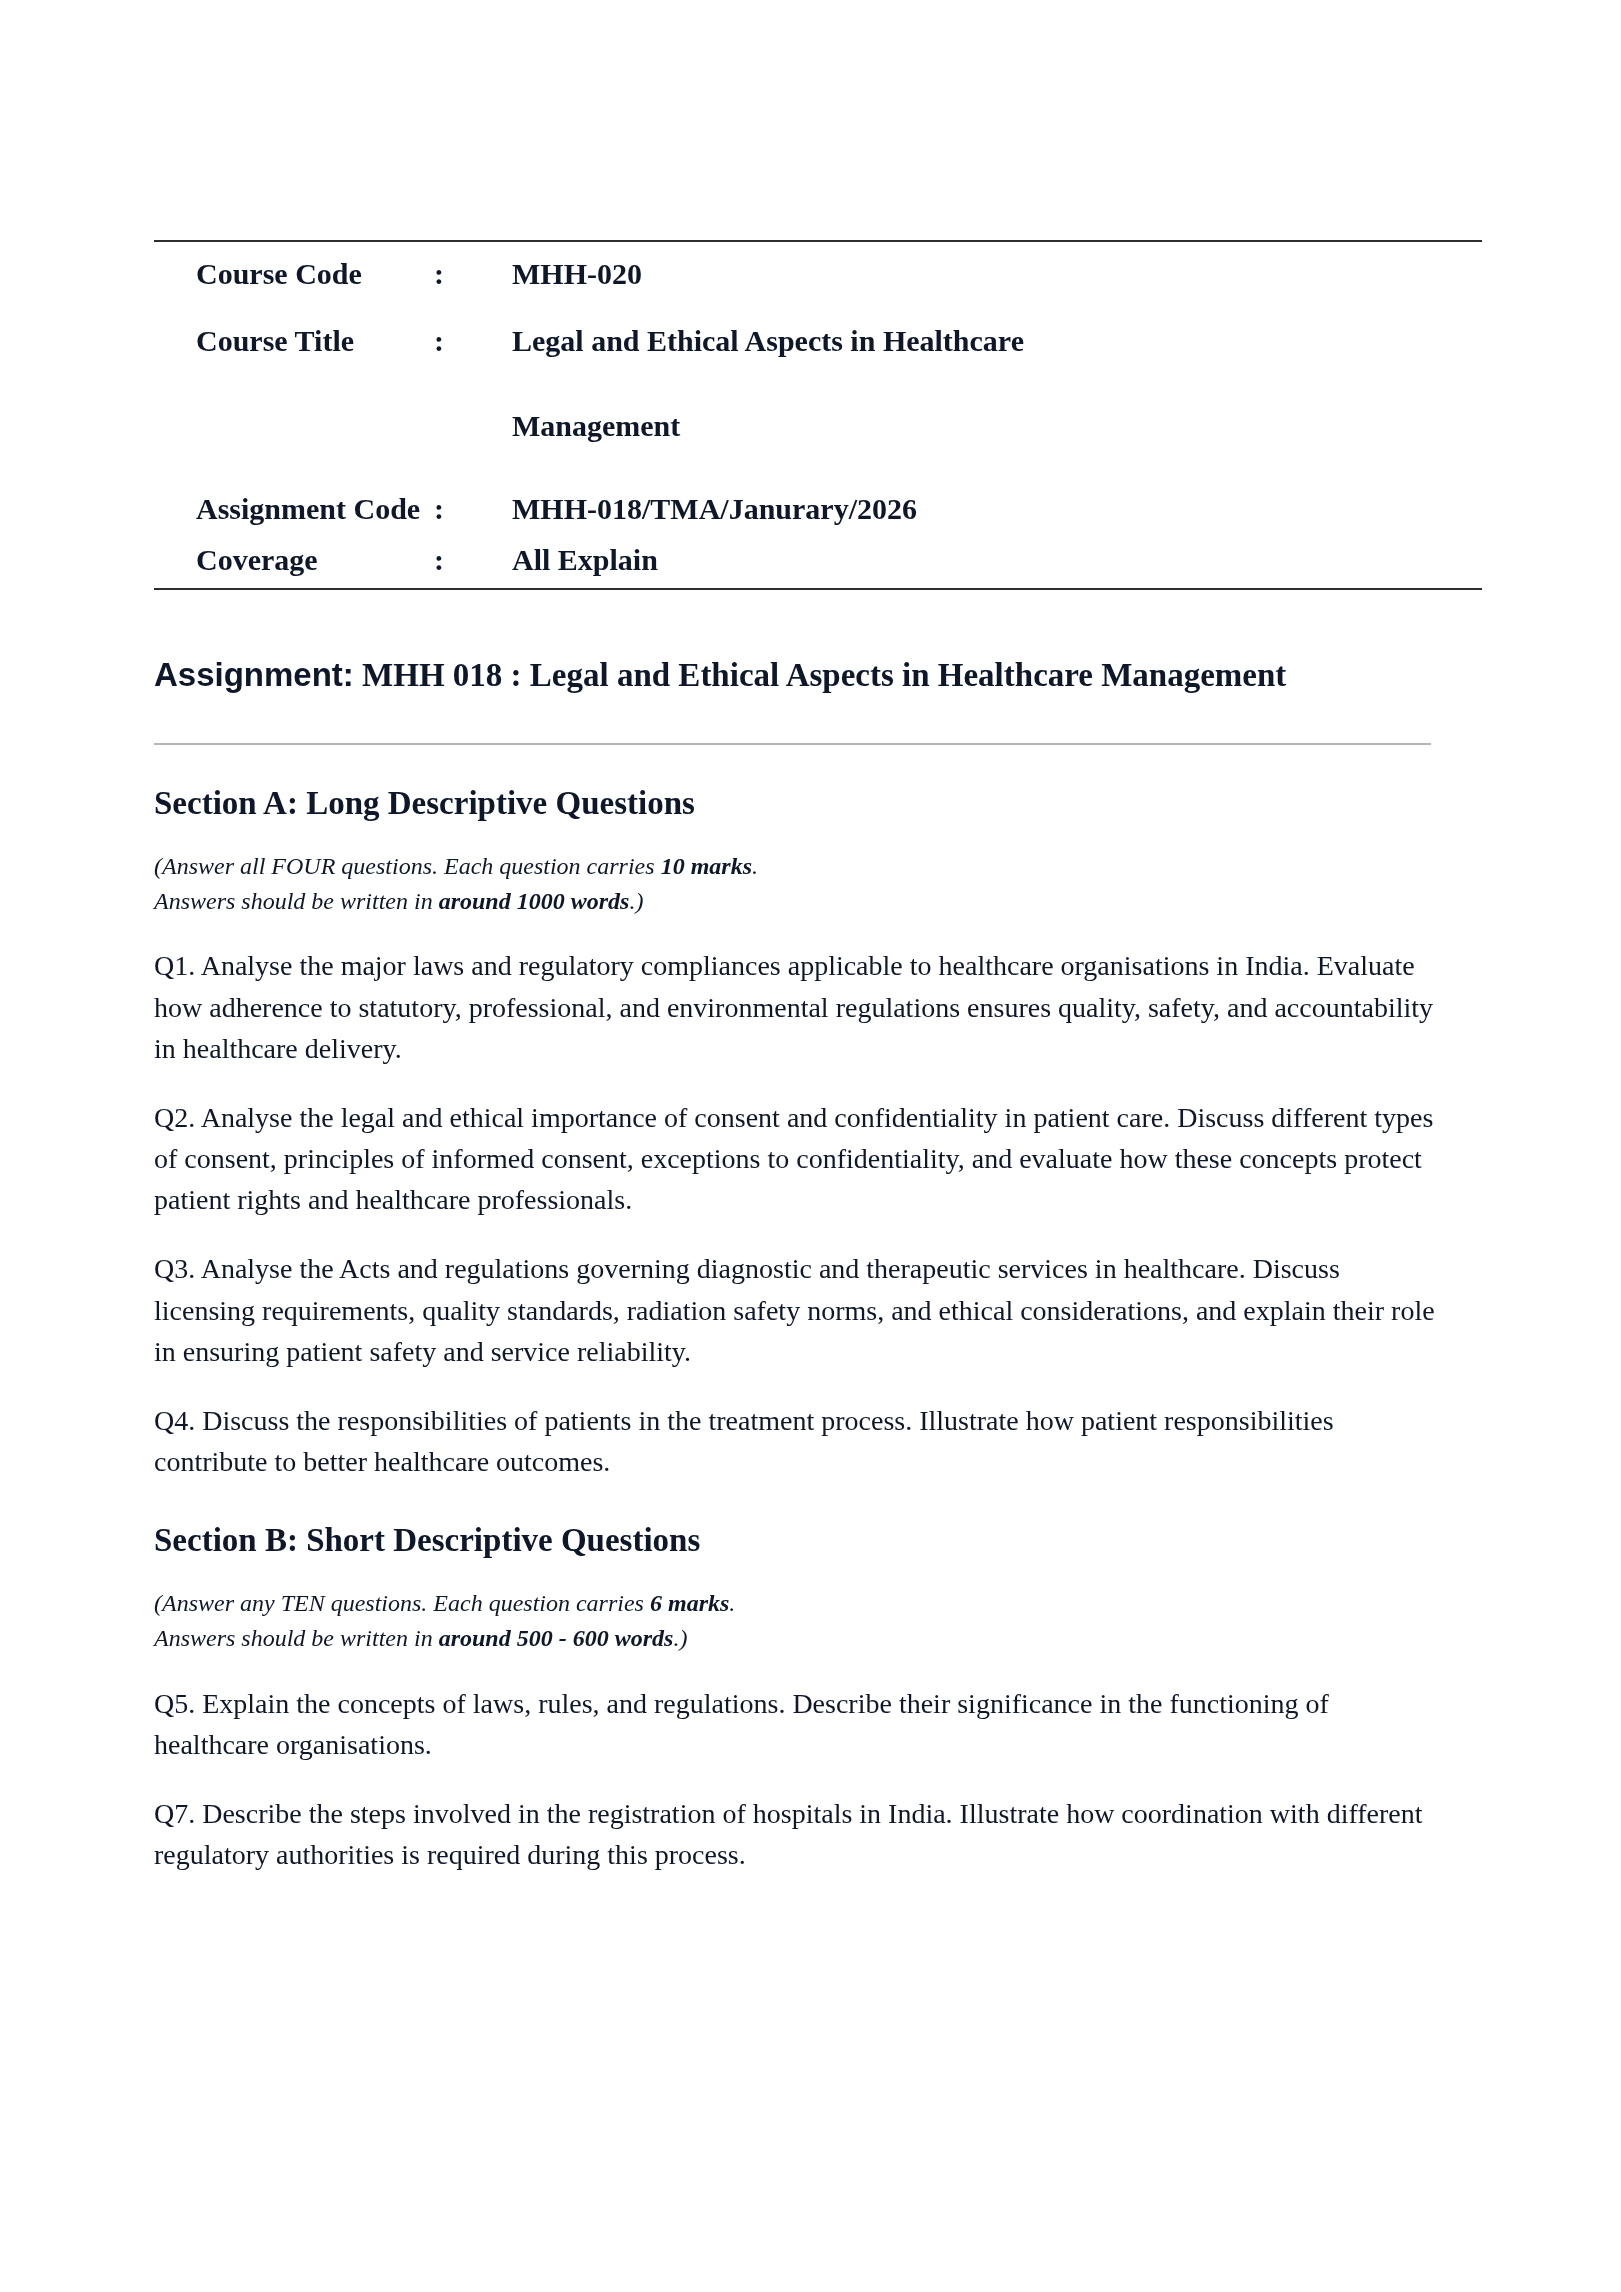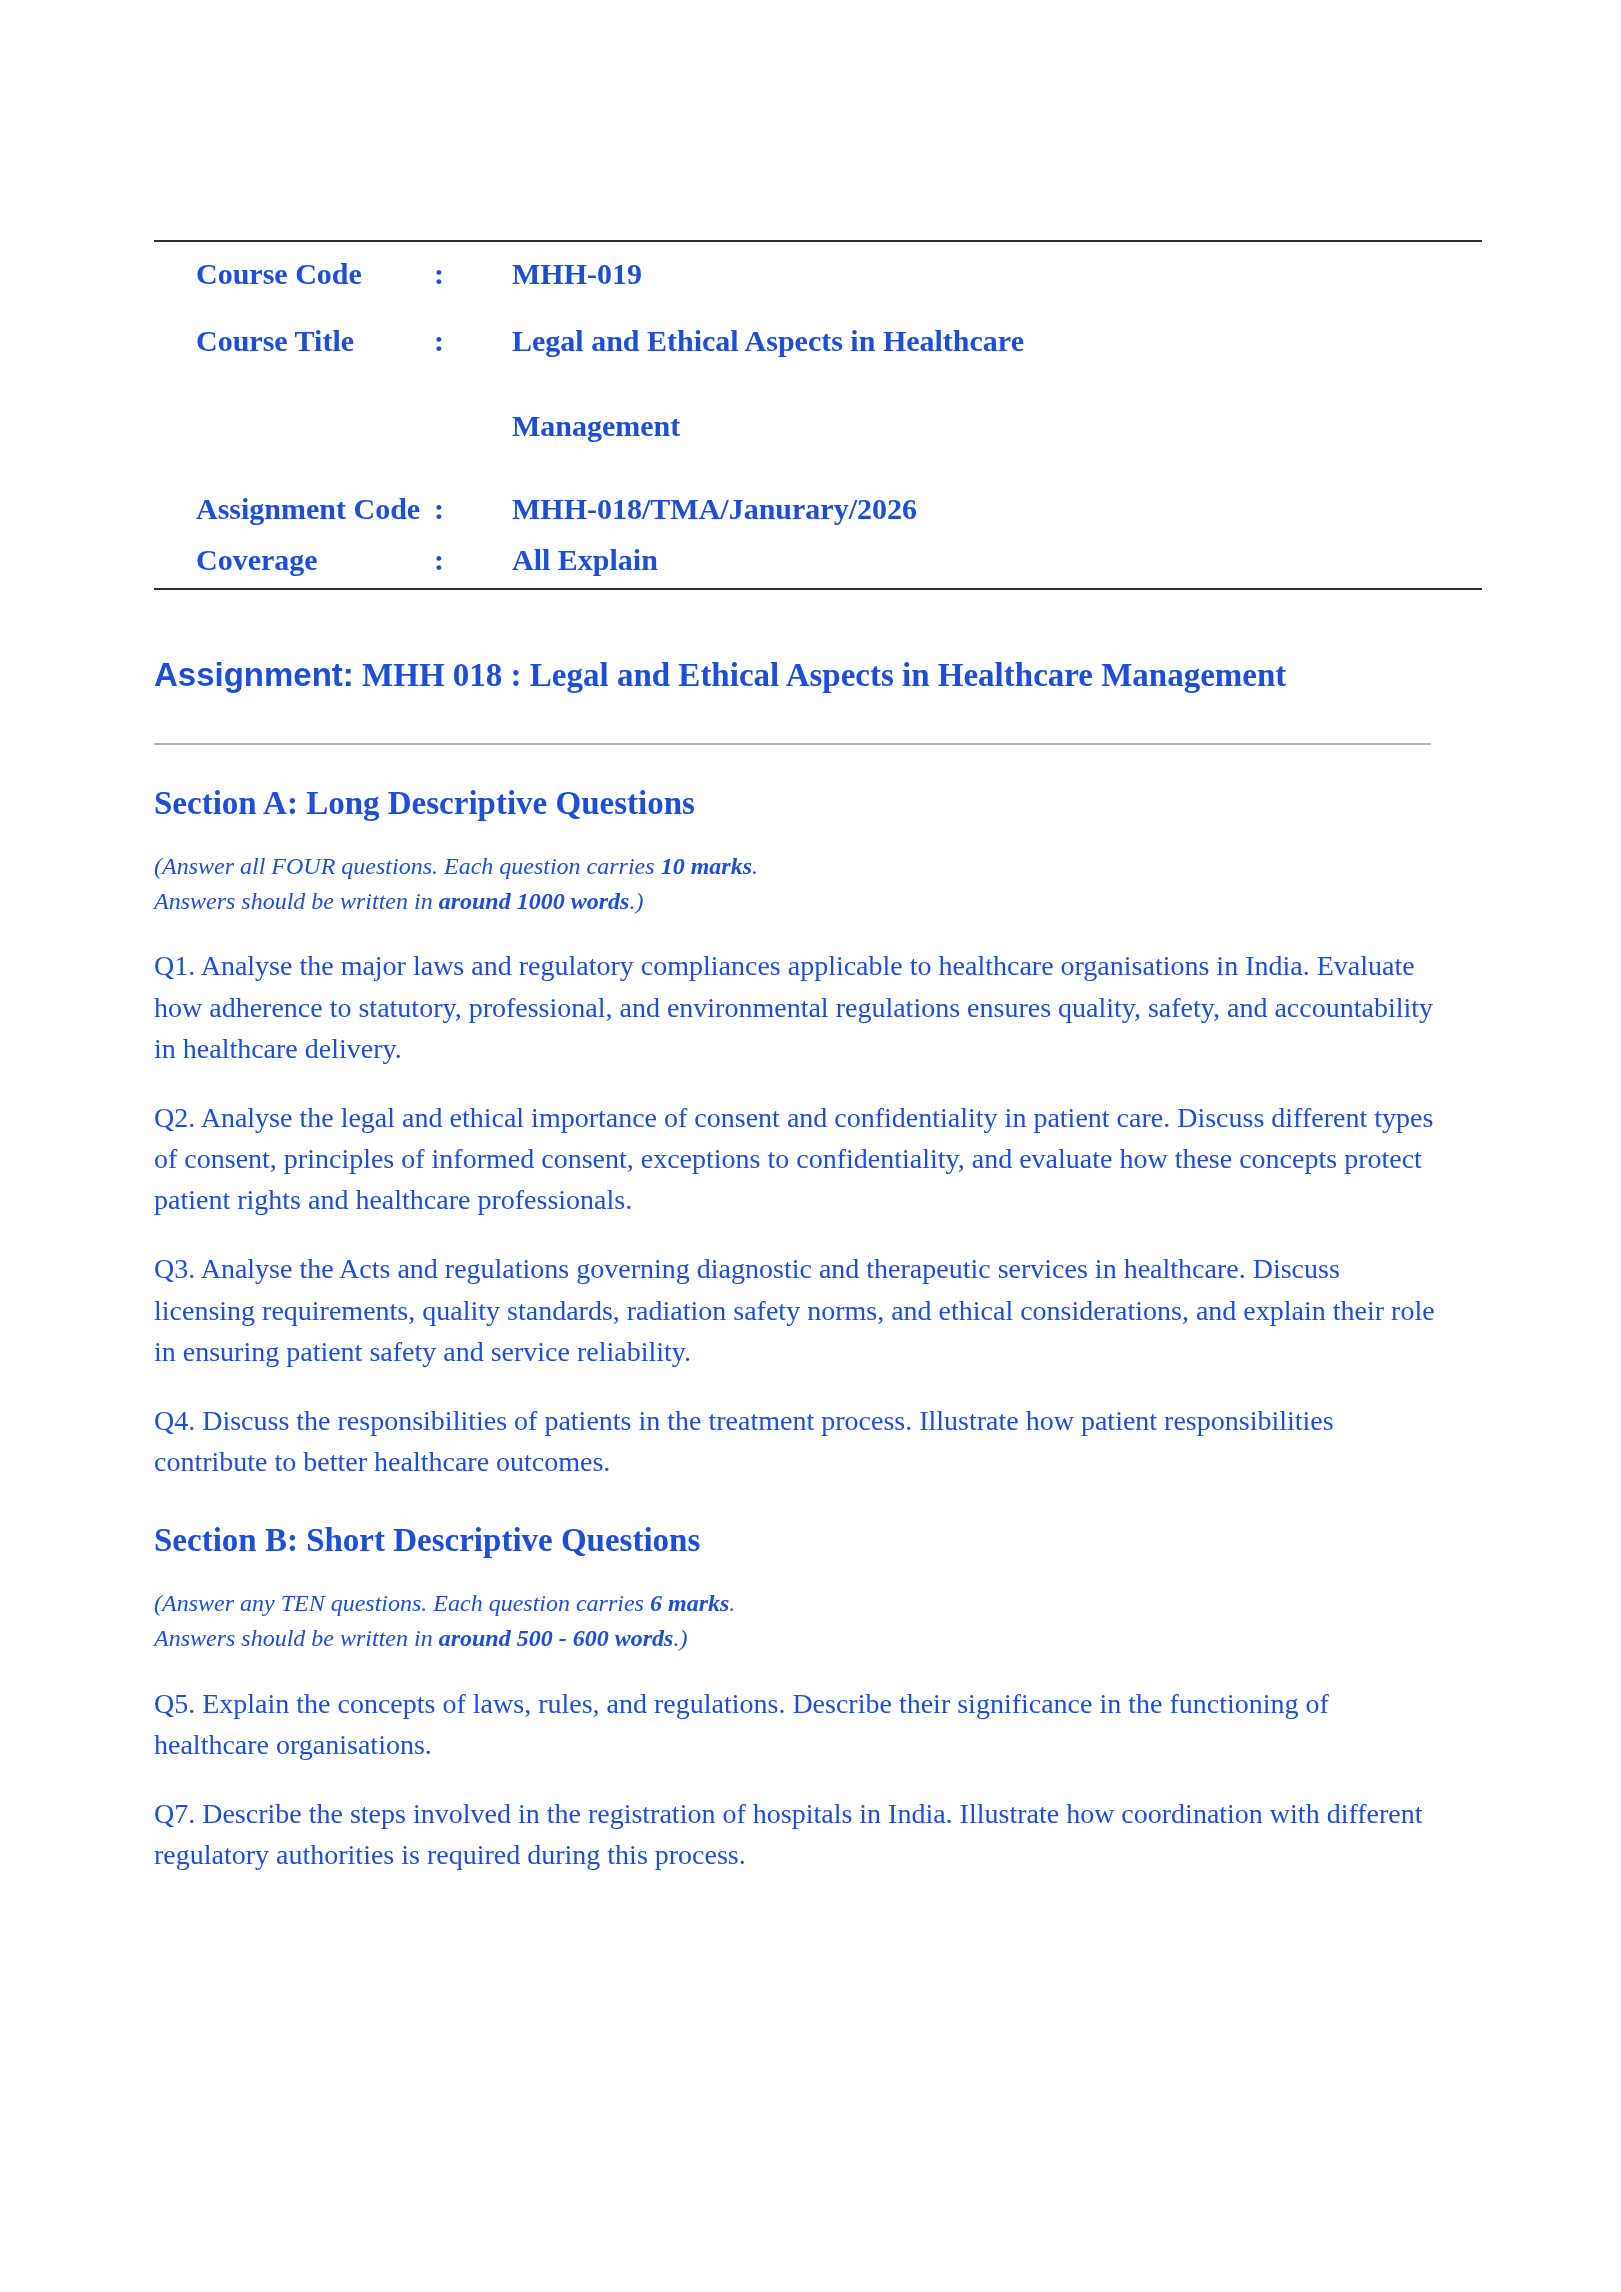--- a/index.html
+++ b/index.html
@@ -1,21 +1,21 @@
 <!DOCTYPE html>
 <html><head>
 <meta charset="utf-8">
 <style>
   html, body { margin: 0; padding: 0; background: #ffffff; }
   .page {
     position: relative;
     width: 1621px;
     height: 2293px;
     background: #ffffff;
-    color: #1d4ed8;
+    color: #0f172a;
     font-family: "Liberation Serif", serif;
     overflow: hidden;
   }
   .content {
     position: absolute;
     left: 154px;
     top: 240px;
     width: 1333px;
   }
   
@@ -81,21 +81,21 @@
 </head>
 <body>
 
 <div class="page">
   <div class="content">
 
     <div class="header-table">
       <div class="trow r1">
         <span class="lbl">Course Code</span>
         <span class="colon">:</span>
-        <span class="val">MHH-019</span>
+        <span class="val">MHH-020</span>
       </div>
       <div class="trow r2">
         <span class="lbl">Course Title</span>
         <span class="colon">:</span>
         <span class="val">Legal and Ethical Aspects in Healthcare</span>
       </div>
       <div class="trow r3">
         <span class="lbl"></span>
         <span class="colon"></span>
         <span class="val">Management</span>

